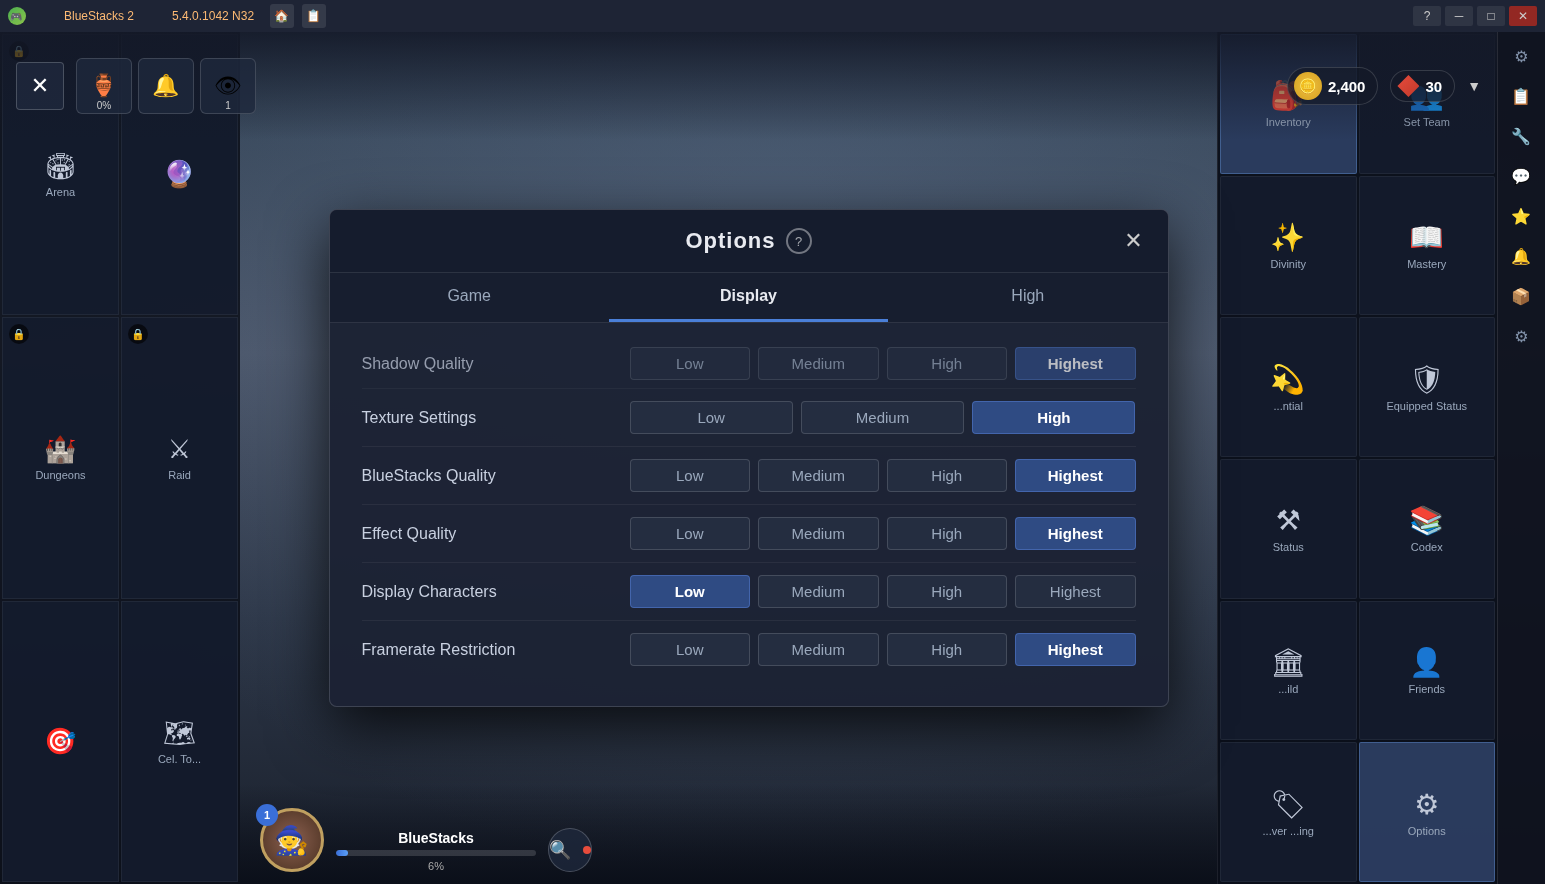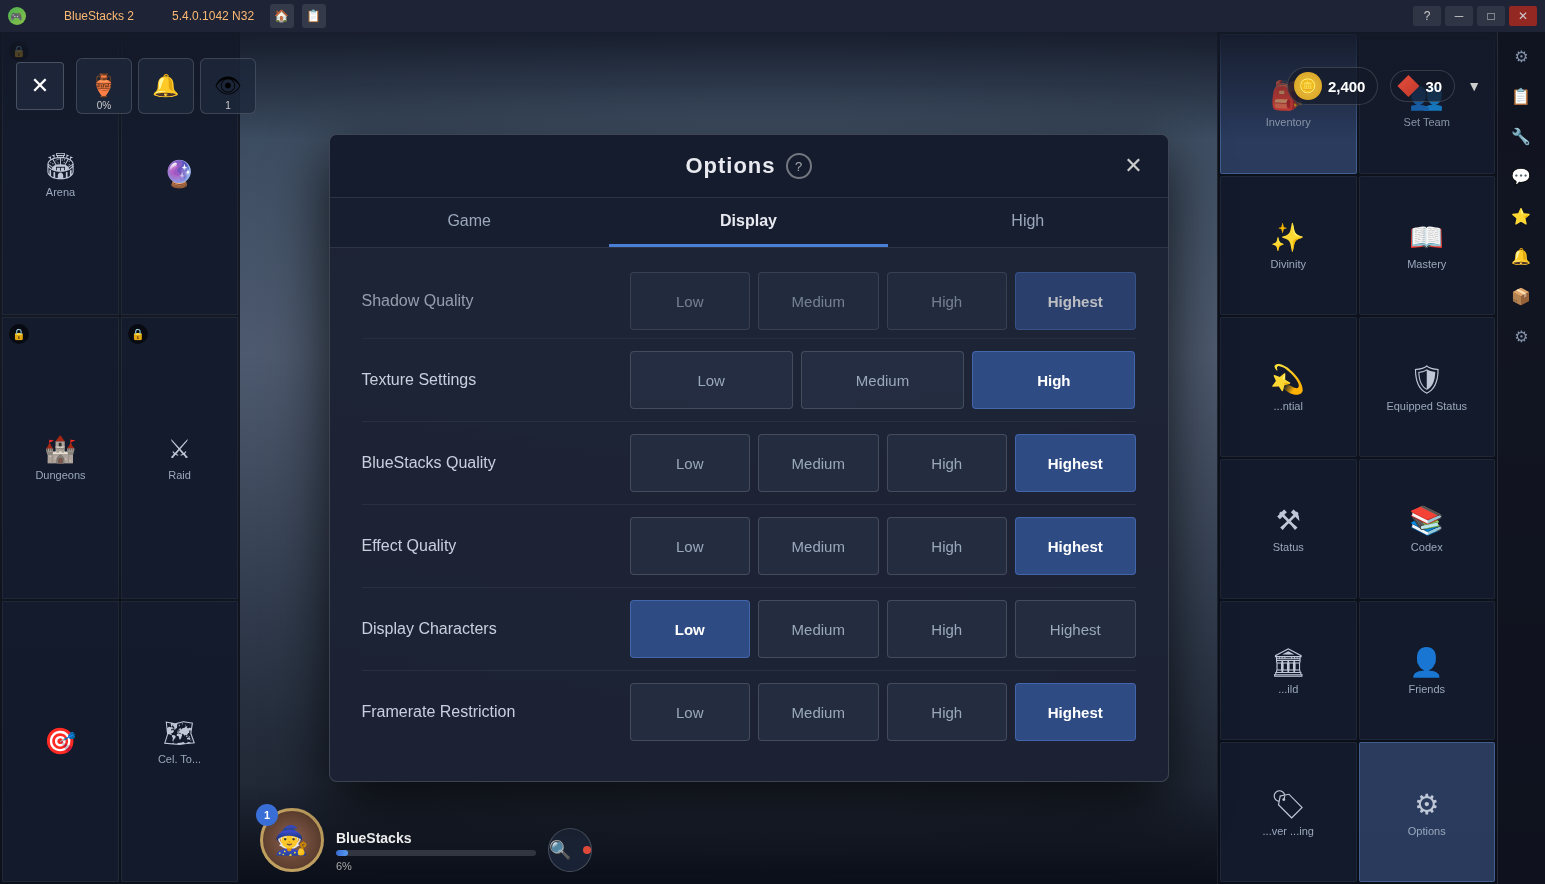--- a/index.html
+++ b/index.html
@@ -351,20 +351,21 @@
       display: flex;
       align-items: center;
       justify-content: center;
       font-size: 11px;
       font-weight: bold;
     }
     .player-info {
       display: flex;
       flex-direction: column;
       gap: 4px;
+      align-items: center;
     }
     .player-name {
       color: #fff;
       font-size: 14px;
       font-weight: bold;
     }
     .player-xp-bar {
       width: 200px;
       height: 6px;
       background: rgba(255,255,255,0.15);
@@ -507,21 +508,21 @@
       color: #c8d0e0;
       font-size: 16px;
     }
     .settings-options {
       display: flex;
       gap: 8px;
       flex: 1;
     }
     .opt-btn {
       flex: 1;
-      height: 58px;
+      height: 33px;
       background: rgba(40,50,70,0.7);
       border: 1px solid rgba(255,255,255,0.15);
       border-radius: 4px;
       color: #9aa8bc;
       font-size: 15px;
       cursor: pointer;
       display: flex;
       align-items: center;
       justify-content: center;
       transition: all 0.15s;

